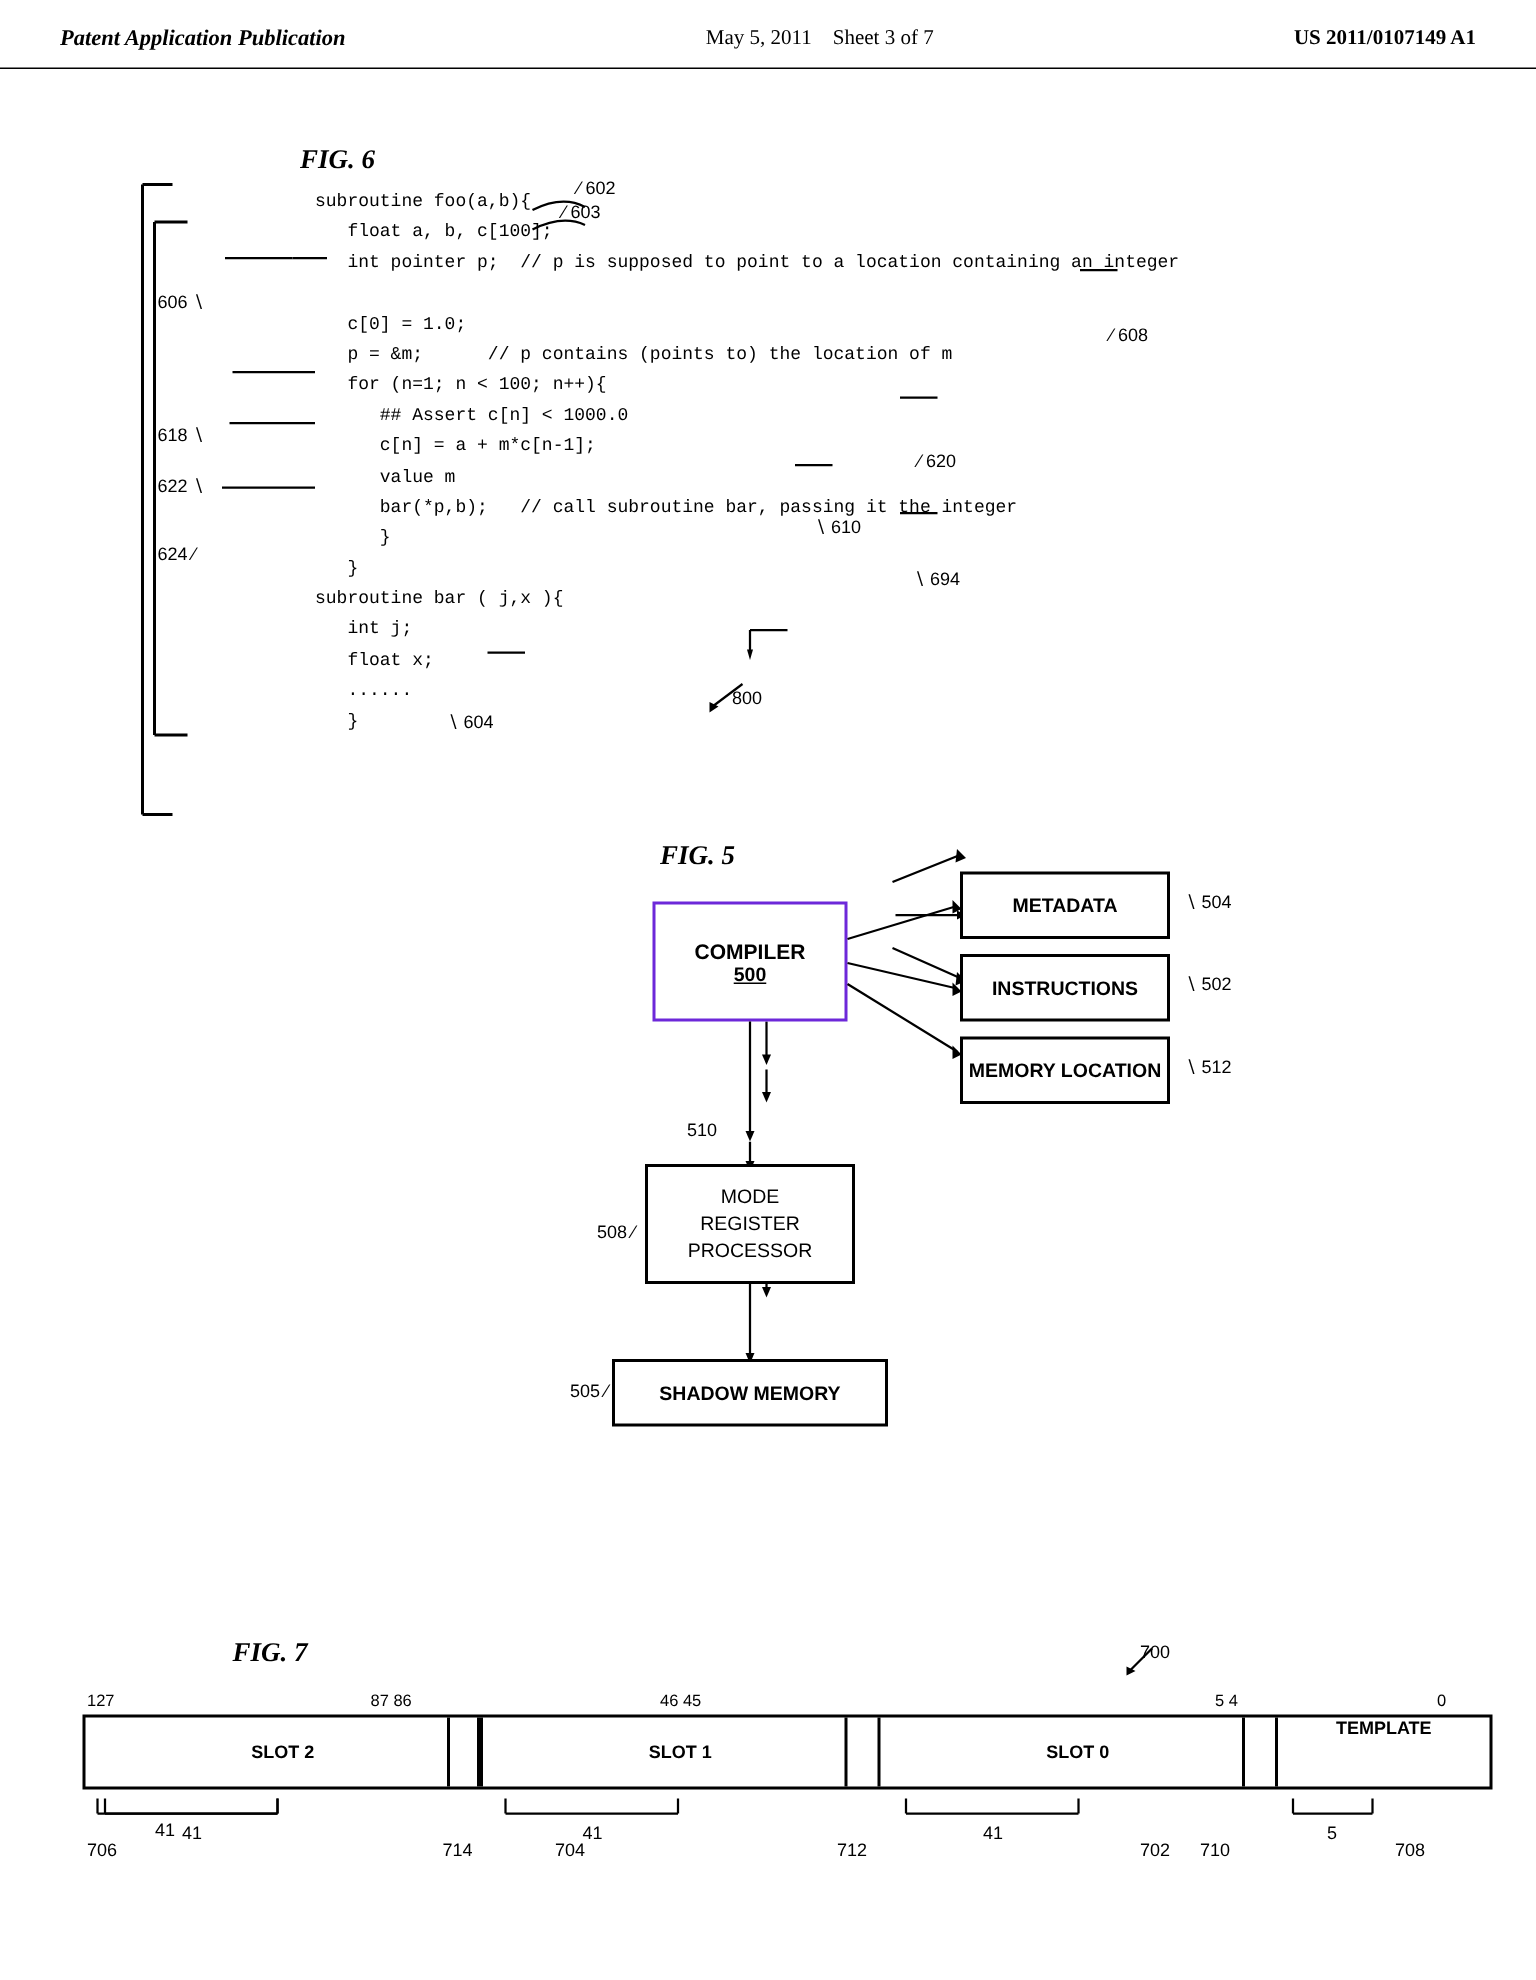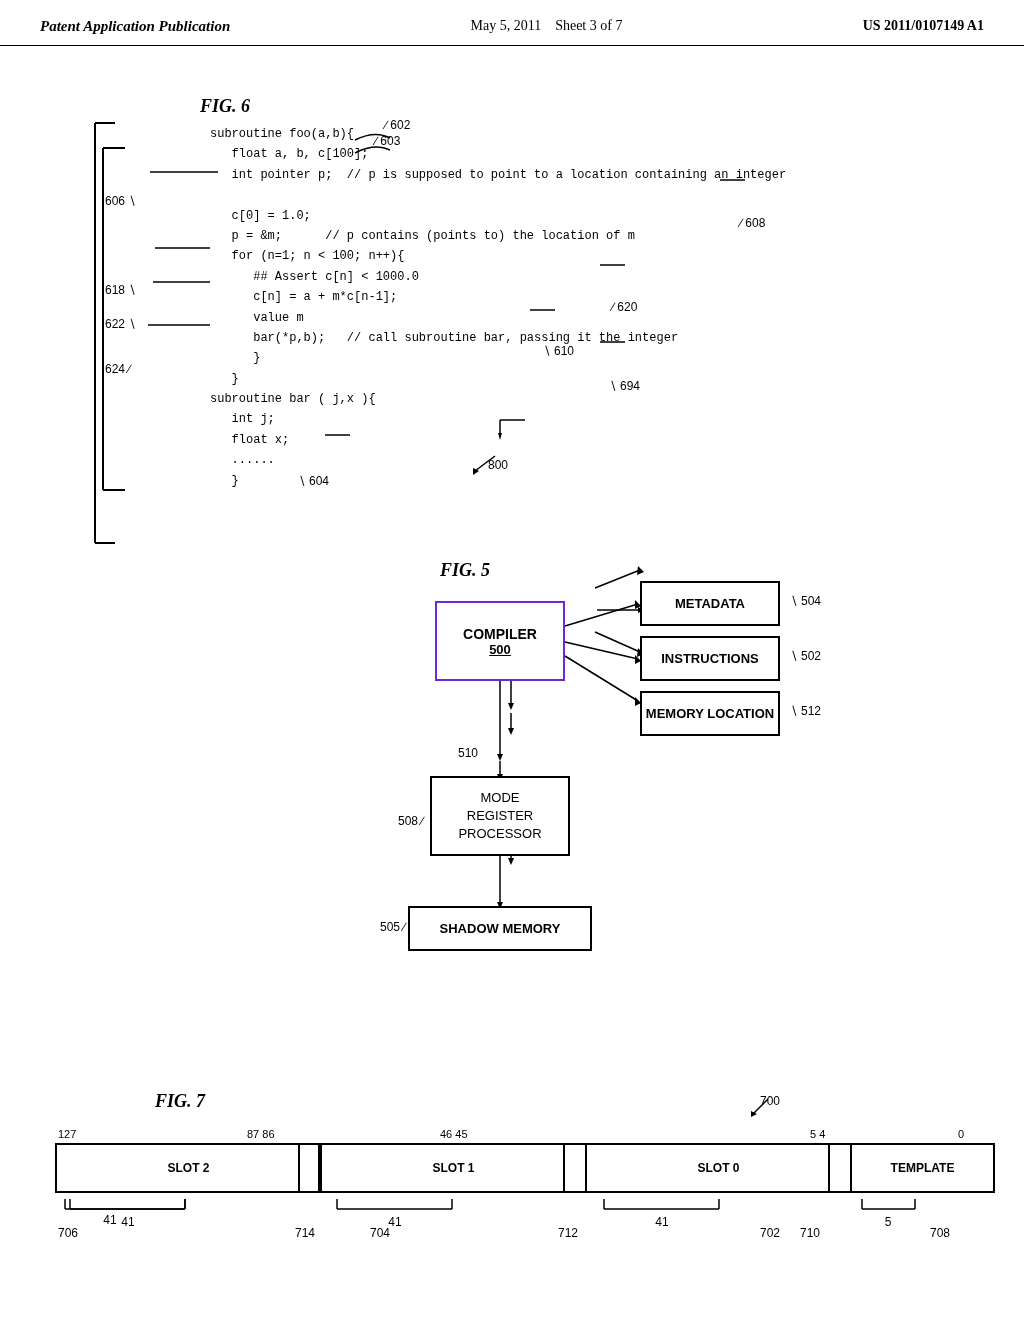--- a/index.html
+++ b/index.html
@@ -352,21 +352,21 @@
     <div style="flex:0 0 265px;border-right:2px solid #000;display:flex;align-items:center;justify-content:center;position:relative;">
       <span style="font-size:12px;font-weight:bold;font-family:Arial,sans-serif;">SLOT 1</span>
       <div style="position:absolute;right:20px;top:0;width:2px;height:100%;background:#000;"></div>
     </div>
 
     <div style="flex:0 0 265px;border-right:2px solid #000;display:flex;align-items:center;justify-content:center;position:relative;">
       <span style="font-size:12px;font-weight:bold;font-family:Arial,sans-serif;">SLOT 0</span>
       <div style="position:absolute;right:20px;top:0;width:2px;height:100%;background:#000;"></div>
     </div>
 
-    <div style="flex:1;display:flex;align-items:center;justify-content:center;">
+    <div style="flex:1;display:flex;justify-content:center;">
       <span style="font-size:12px;font-weight:bold;font-family:Arial,sans-serif;">TEMPLATE</span>
     </div>
   </div>
 
   <svg style="position:absolute;top:1148px;left:55px;" width="270" height="35" xmlns="http://www.w3.org/2000/svg">
     <line x1="10" y1="5" x2="10" y2="15" stroke="#000" stroke-width="1.5"></line>
     <line x1="10" y1="15" x2="130" y2="15" stroke="#000" stroke-width="1.5"></line>
     <line x1="130" y1="5" x2="130" y2="15" stroke="#000" stroke-width="1.5"></line>
     <text x="55" y="30" font-size="12" font-family="Arial,sans-serif" text-anchor="middle">41</text>
   </svg>

